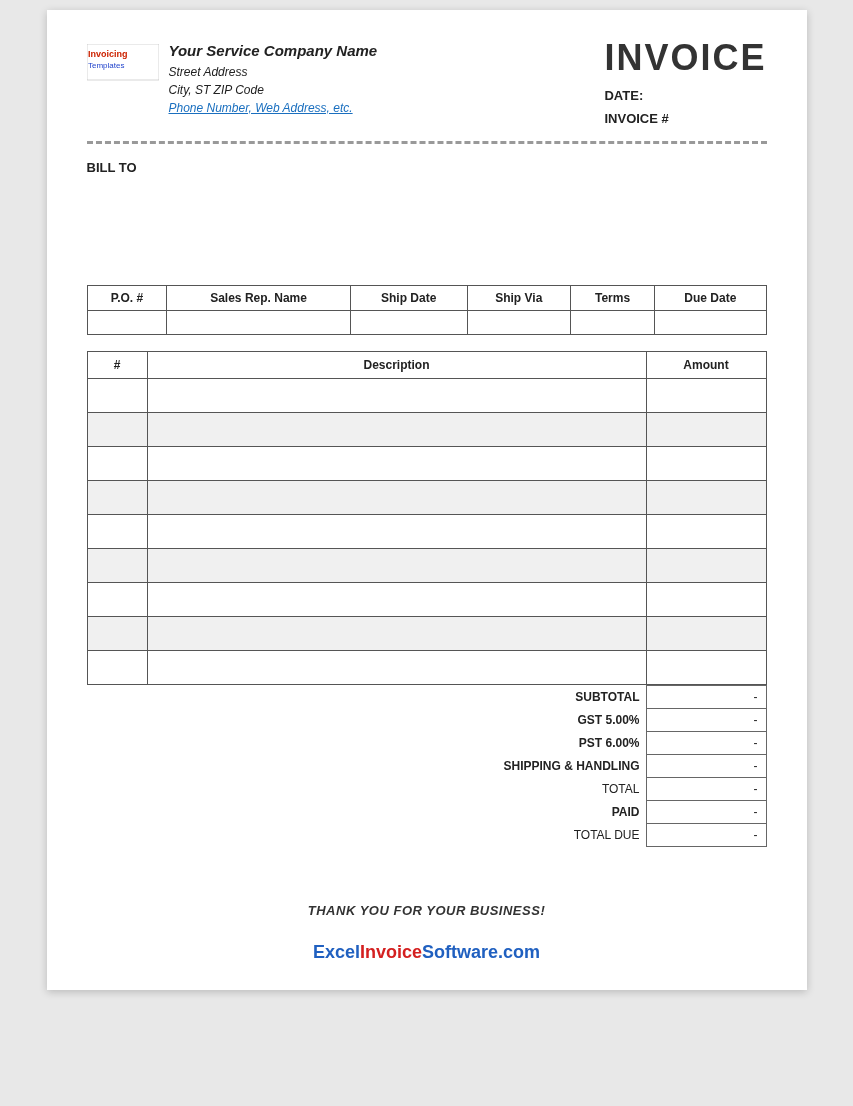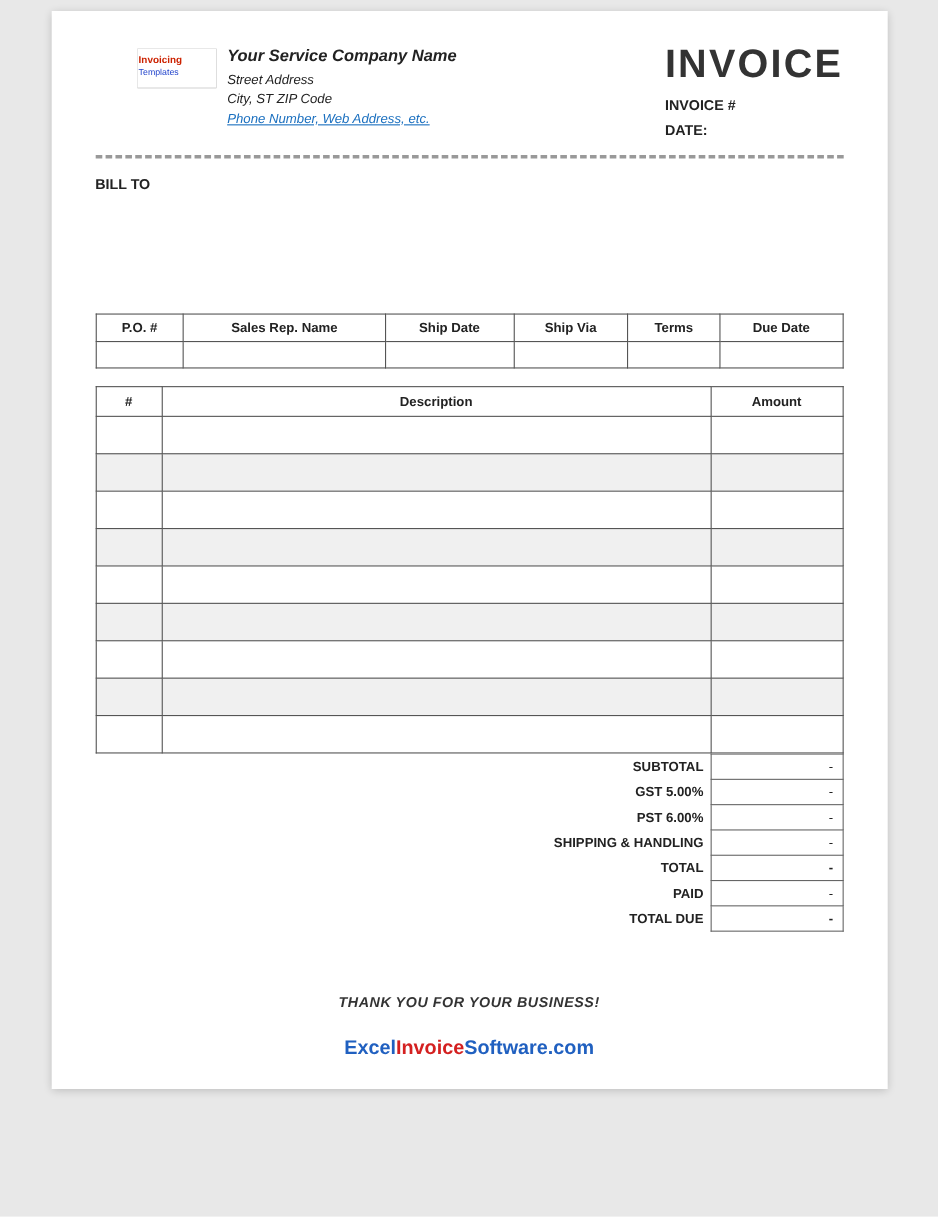--- a/index.html
+++ b/index.html
@@ -30,21 +30,20 @@
     .header-left {
       display: flex;
       align-items: flex-start;
       gap: 10px;
     }
     .logo {
       width: 72px;
       height: 32px;
       flex-shrink: 0;
       margin-top: 4px;
-      margin-left: 38px;
     }
     .company-info {
       font-size: 12px;
       color: #222;
       line-height: 1.5;
       font-style: italic;
     }
     .company-name {
       font-size: 15px;
       font-weight: bold;
@@ -182,21 +181,21 @@
       white-space: nowrap;
     }
     .summary-table tr td:last-child {
       border: 1px solid #666;
       text-align: right;
       width: 120px;
       padding-right: 8px;
       background: #fff;
     }
     .summary-table tr.total-row td {
-      font-weight: bold;
+      font-weight: normal;
     }
     
     .thank-you {
       text-align: center;
       margin-top: 56px;
       font-style: italic;
       font-size: 13px;
       font-weight: bold;
       color: #333;
       letter-spacing: 0.5px;
@@ -230,22 +229,22 @@
       <div class="company-info">
         <div class="company-name">Your Service Company Name</div>
         <div>Street Address</div>
         <div>City, ST ZIP Code</div>
         <a class="company-link">Phone Number, Web Address, etc.</a>
       </div>
     </div>
     <div class="header-right">
       <div class="invoice-title">INVOICE</div>
       <div class="invoice-meta">
+        <span>DATE:</span>
         <span>INVOICE #</span>
-        <span>DATE:</span>
       </div>
     </div>
   </div>
 
   <hr class="divider">
 
   <div class="bill-to-section">
     <div class="bill-to-label">BILL TO</div>
     <div class="bill-to-content"></div>
   </div>

